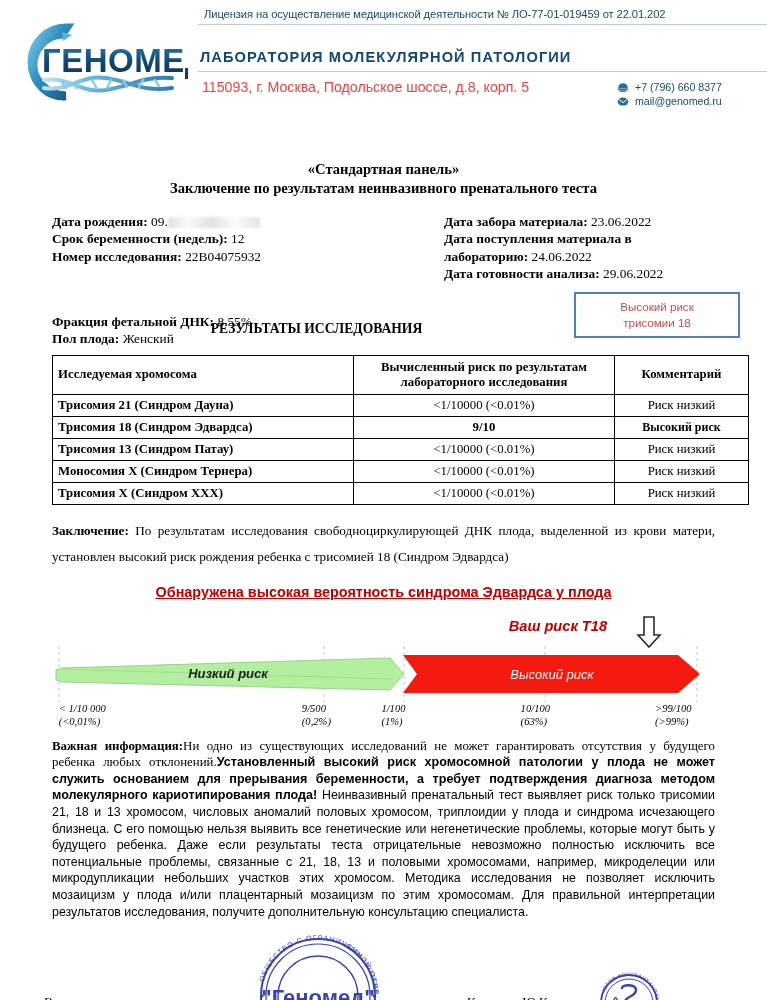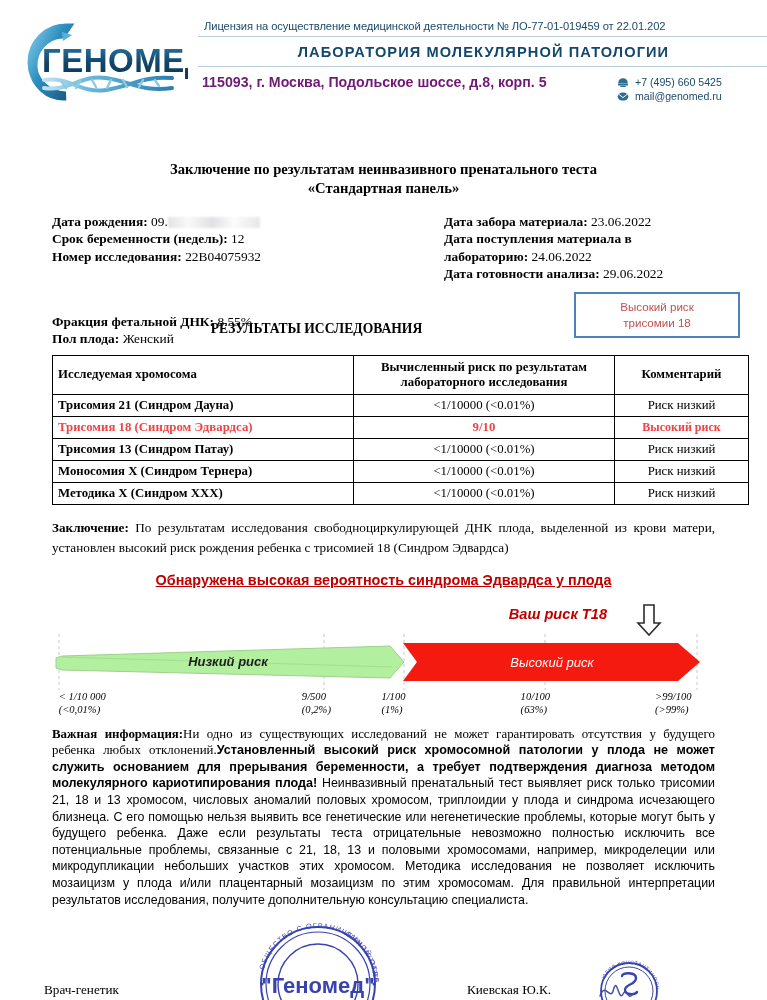--- a/index.html
+++ b/index.html
@@ -27,21 +27,21 @@
     left: 6px;
     top: 14px;
     width: 182px;
     height: 96px;
   }
   .logo-wrap svg { display: block; }
 
   .header-right {
     position: absolute;
     left: 190px;
-    top: 20px;
+    top: 8px;
     right: 0;
     height: 96px;
   }
   .license-line {
     font-family: "Liberation Sans", sans-serif;
     font-size: 11.2px;
     color: #1b4a6b;
     white-space: nowrap;
     letter-spacing: -0.1px;
     padding-left: 14px;
@@ -50,41 +50,41 @@
     height: 1px;
     background: #b9cdda;
     margin: 4px 0 0 8px;
   }
   .lab-line {
     font-family: "Liberation Sans", sans-serif;
     font-size: 14.6px;
     font-weight: bold;
     color: #14486b;
     letter-spacing: 1.1px;
-    text-align: center;
+    text-align: left;
     padding: 7px 0 6px 10px;
+    margin-top: 17px;
   }
   .hr-rule2 {
     height: 1px;
     background: #b9cdda;
     margin: 0 0 0 8px;
   }
   .addr-row {
     display: flex;
     align-items: flex-start;
     padding-top: 7px;
     padding-left: 12px;
   }
   .addr-text {
     font-family: "Liberation Sans", sans-serif;
     font-size: 14.2px;
-    color: #701a75;
+    color: #ef4444;
     flex: 1;
     white-space: nowrap;
-    font-weight: bold;
   }
   .contact-col {
     width: 150px;
     padding-top: 1px;
   }
   .contact-line {
     font-family: "Liberation Sans", sans-serif;
     font-size: 10.6px;
     color: #1b4a6b;
     display: flex;
@@ -199,29 +199,29 @@
     height: 36px;
     line-height: 15px;
   }
   th.c-chrom { text-align: left; width: 290px; }
   th.c-risk  { text-align: center; width: 250px; margin-top: 44px; }
   th.c-cmt   { text-align: center; width: 123px; }
   table.results tbody td { height: 19px; }
   td.chrom { text-align: left; font-weight: bold; }
   td.risk  { text-align: center; font-weight: normal; font-size: 12.2px; }
   td.cmt   { text-align: center; font-size: 11.8px; }
-  tr.flag td { color: #ef4444; }
+  tr.flag td { color: #000000; }
   tr.flag td.risk { font-weight: bold; font-size: 12.8px; }
   tr.flag td.cmt  { font-weight: bold; font-size: 12px; }
 
   
   .concl {
     margin: 13px 52px 0 52px;
     font-size: 13.2px;
-    line-height: 20px;
+    line-height: 26px;
     text-align: justify;
   }
   .concl b { font-weight: bold; }
   .alert-line {
     text-align: center;
     margin: 14px 0 0 0;
     font-family: "Liberation Sans", sans-serif;
     font-size: 14.4px;
     font-weight: bold;
     color: #c00000;
@@ -384,41 +384,41 @@
         <div class="contact-line">
           <span class="c-ico">
             <svg viewBox="0 0 12 11" width="12" height="11">
                 <g fill="#2b6e93">
               <rect x="1" y="6.4" width="10" height="2.1" rx="0.5"></rect>
               <rect x="3.2" y="8.8" width="5.6" height="1.2" rx="0.5"></rect>
               <path d="M1.2 6.2 C1.2 2.9 3.3 1.2 6 1.2 C8.7 1.2 10.8 2.9 10.8 6.2 Z"></path>
             </g>
               </svg>
           </span>
-          <span>+7 (495) 660 5425</span>
+          <span>+7 (796) 660 8377</span>
         </div>
         <div class="contact-line">
           <span class="c-ico">
             <svg viewBox="0 0 12 11" width="12" height="11">
                 <g fill="#2b6e93">
               <ellipse cx="6" cy="5.6" rx="5.4" ry="4"></ellipse>
               <path d="M1.4 3 L6 6.6 L10.6 3" stroke="#fff" stroke-width="1" fill="none"></path>
             </g>
               </svg>
           </span>
           <span>mail@genomed.ru</span>
         </div>
       </div>
     </div>
   </div>
 </div>
 
 <div class="doc-title">
+  <div>«Стандартная панель»</div>
   <div>Заключение по результатам неинвазивного пренатального теста</div>
-  <div>«Стандартная панель»</div>
 </div>
 
 <div class="patient-block">
   <div class="pcol pcol-l">
     <div>
       <b>Дата рождения:</b>
       <span>09.</span><span class="redact" style="width:92px"></span>
     </div>
     <div>
       <b>Срок беременности (недель):</b>
@@ -489,21 +489,21 @@
         <td class="chrom">Трисомия 13 (Синдром Патау)</td>
         <td class="risk">&lt;1/10000 (&lt;0.01%)</td>
         <td class="cmt">Риск низкий</td>
       </tr>
       <tr>
         <td class="chrom">Моносомия X (Синдром Тернера)</td>
         <td class="risk">&lt;1/10000 (&lt;0.01%)</td>
         <td class="cmt">Риск низкий</td>
       </tr>
       <tr>
-        <td class="chrom">Методика X (Синдром XXX)</td>
+        <td class="chrom">Трисомия X (Синдром XXX)</td>
         <td class="risk">&lt;1/10000 (&lt;0.01%)</td>
         <td class="cmt">Риск низкий</td>
       </tr>
     </tbody>
 </table>
 
 <div class="concl">
   <b>Заключение:</b><span> По результатам исследования свободноциркулирующей ДНК плода, выделенной из крови матери, установлен высокий риск рождения ребенка с трисомией 18 (Синдром Эдвардса)</span>
 </div>
 <div class="alert-line">Обнаружена высокая вероятность синдрома Эдвардса у плода</div>

